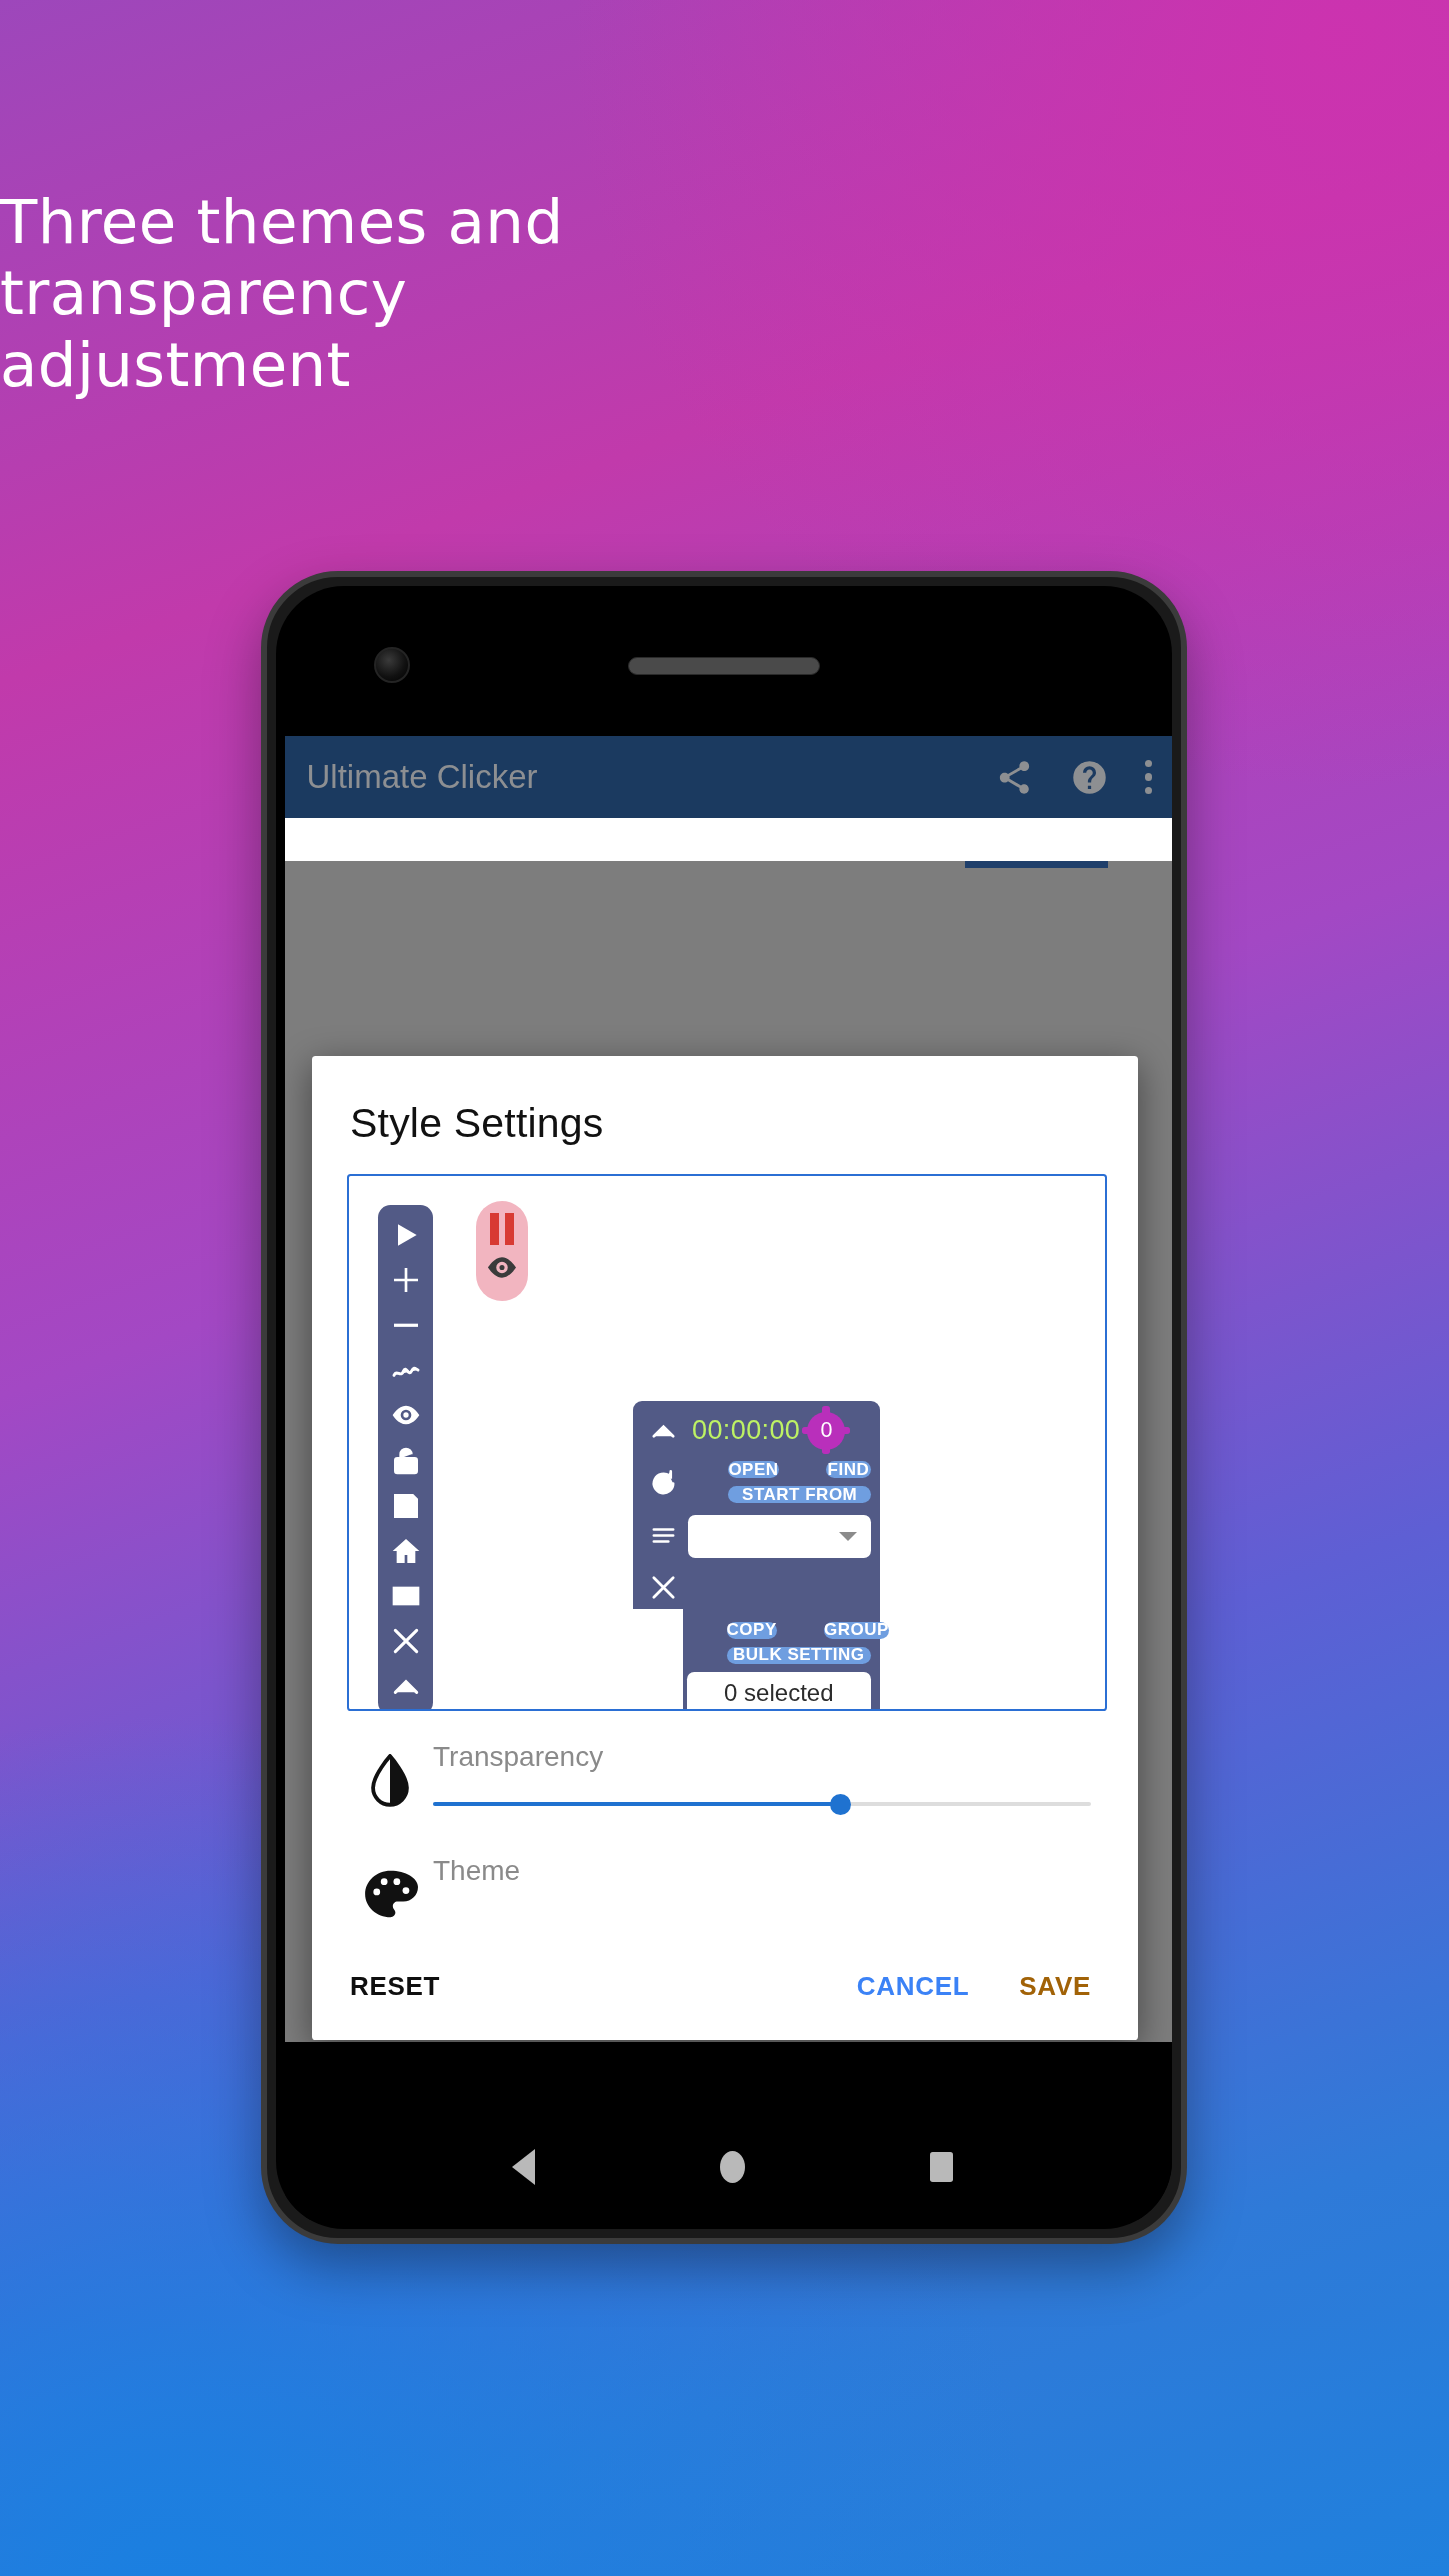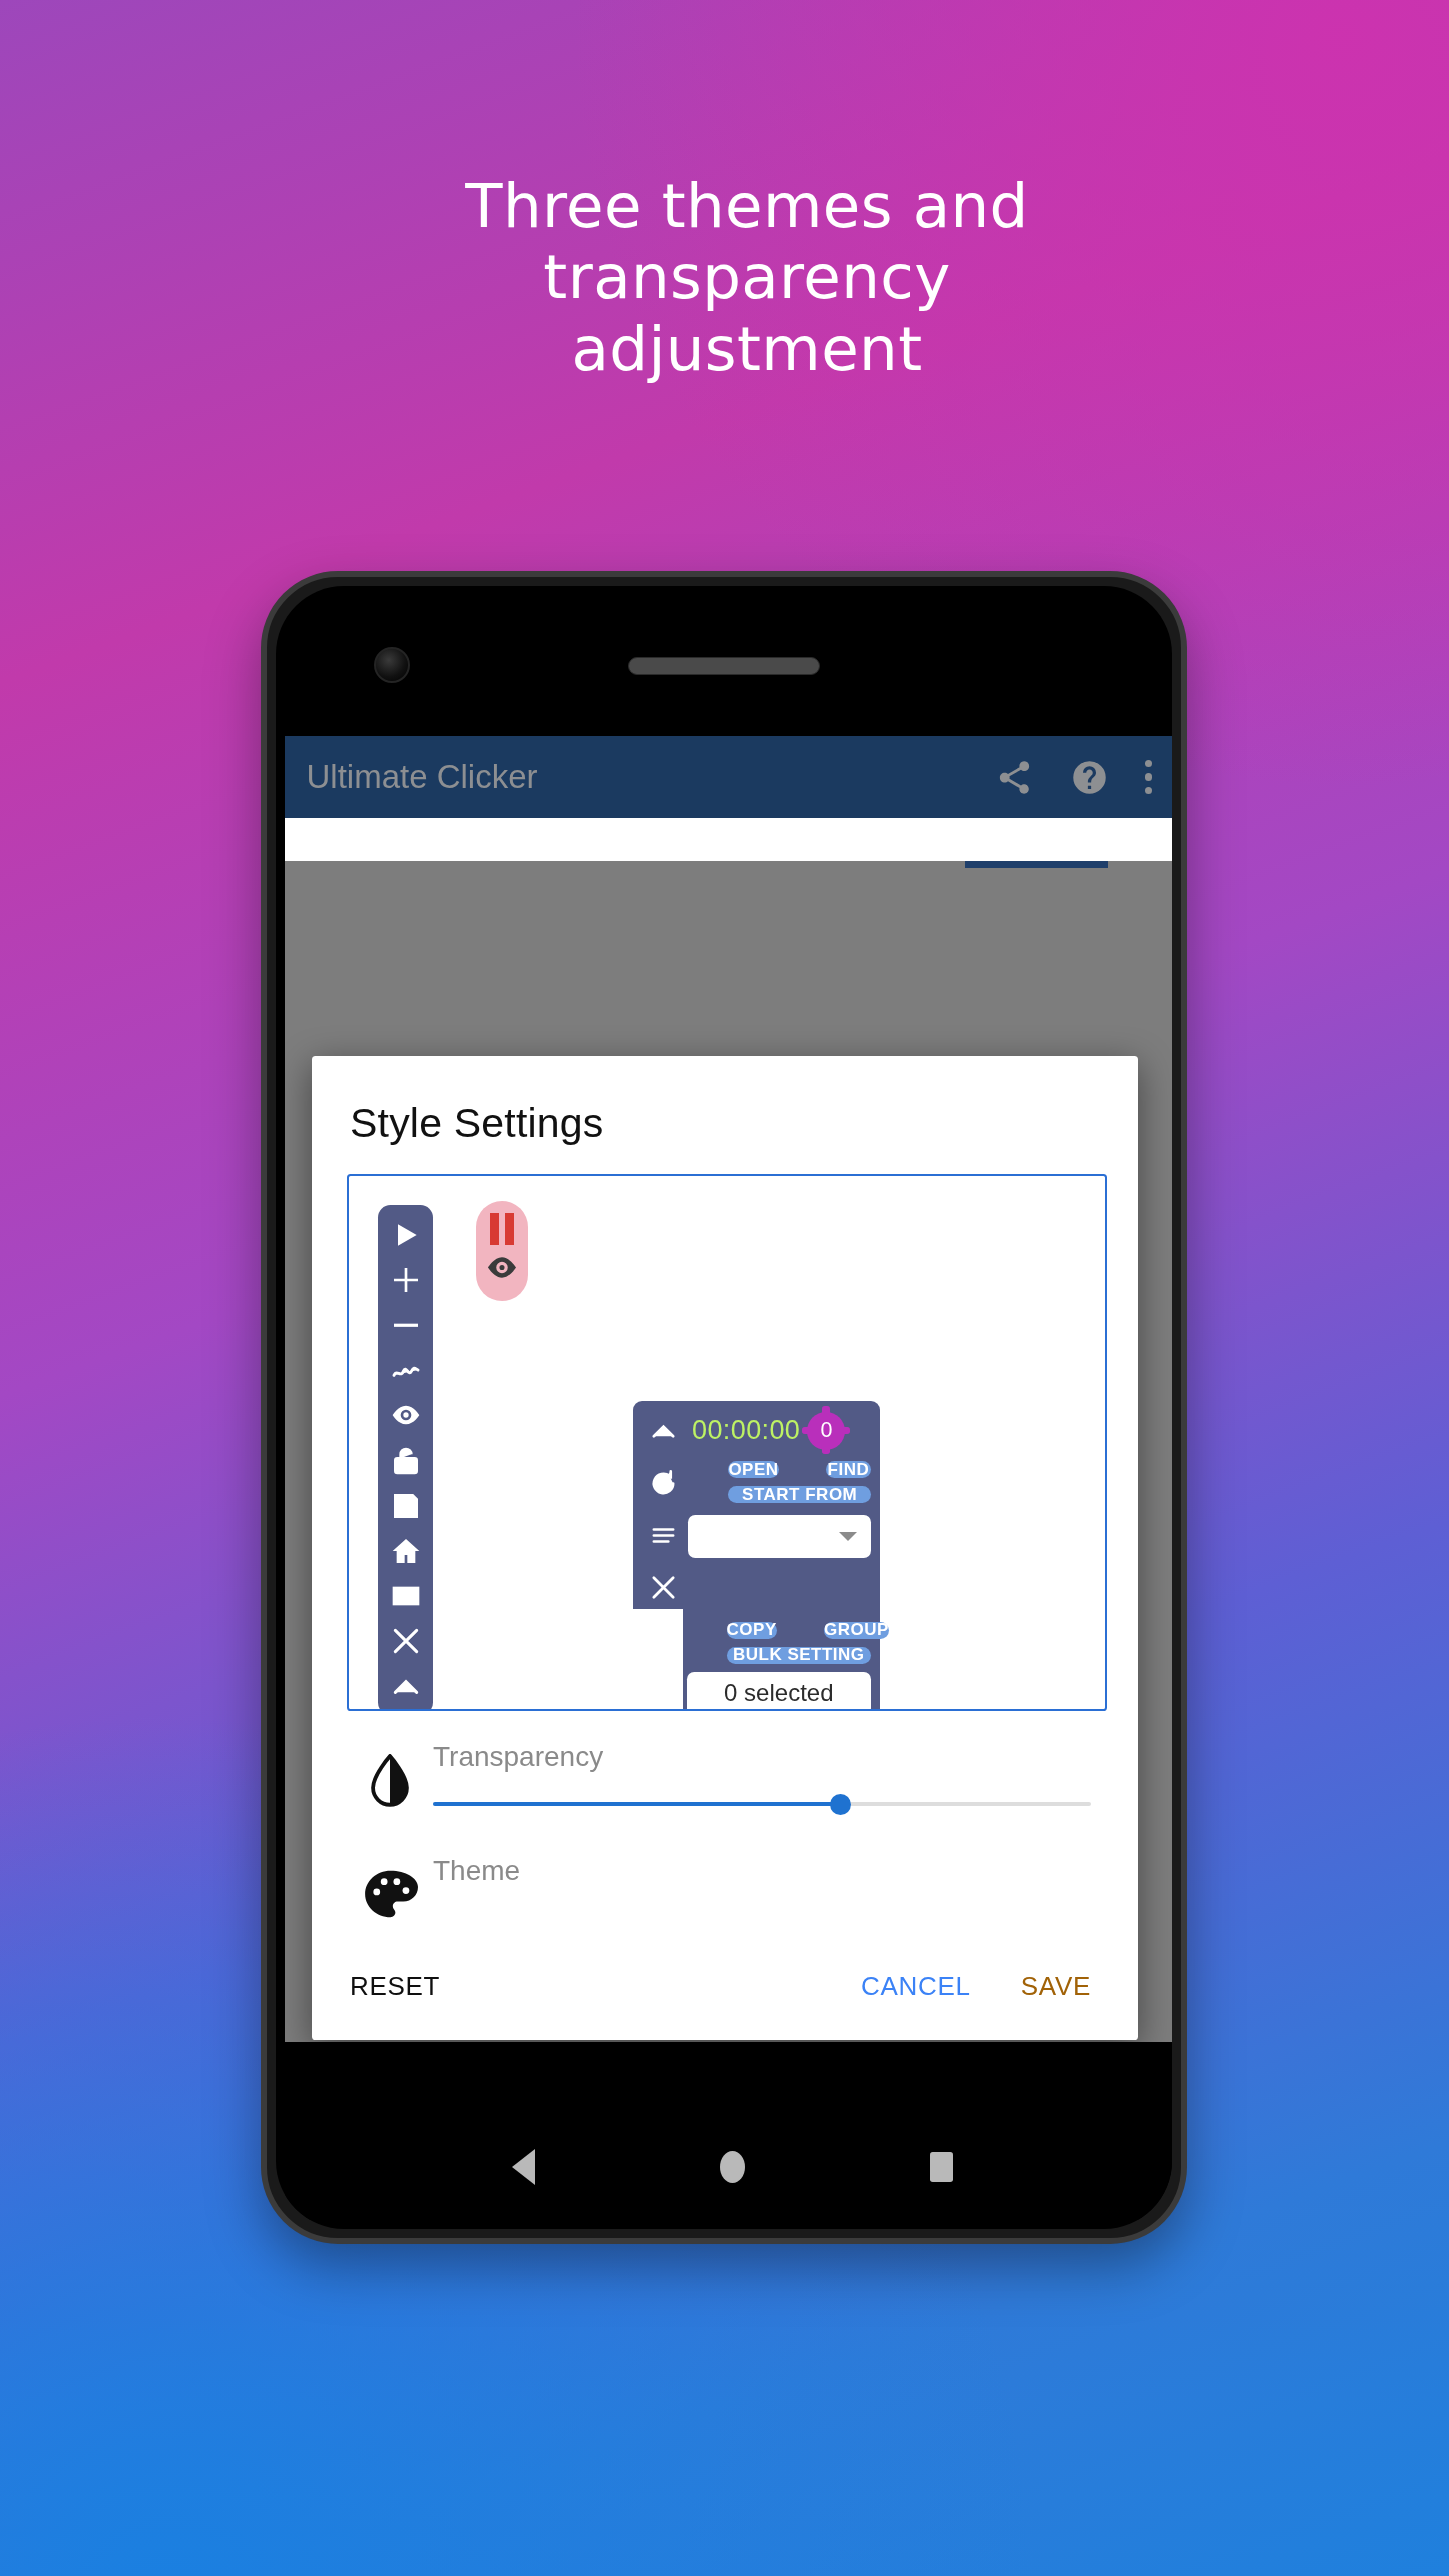--- a/index.html
+++ b/index.html
@@ -19,30 +19,29 @@
     background: radial-gradient(ellipse at 70% 20%, rgba(205,50,175,.95) 0%, rgba(205,50,175,0) 62%);
   }
   .bg-tint-b {
     bottom: -268px; left: -268px; width: 1431px; height: 1252px;
     background: radial-gradient(ellipse at 30% 80%, rgba(25,128,225,.95) 0%, rgba(25,128,225,0) 62%);
   }
 
   
   .headline {
     position: absolute;
-    left: 0; top: 170px; width: 100%;
-    text-align: center;
+    left: 0; top: 186px; width: 100%;
+    text-align: left;
     color: #ffffff;
     font-family: "DejaVu Sans", sans-serif;
     font-size: 61px;
     line-height: 1.17;
     font-weight: 400;
     letter-spacing: 0.4px;
     z-index: 3;
-    padding-left: 45px;
   }
   .headline div { white-space: nowrap; }
 
   
   .phone {
     position: absolute;
     left: 261px; top: 571px;
     width: 926px; height: 1673px;
     background: #1a1a1a;
     border-radius: 77px;
@@ -239,21 +238,21 @@
   .rdot { width: 27px; height: 27px; border-radius: 50%; border: 2.7px solid #5c5c5c; position:relative; }
   .rdot.on { border-color: #1f72d0; }
   .rdot.on:after { content:''; position:absolute; left: 4.5px; top: 4.5px; width: 12.5px; height: 12.5px; border-radius:50%; background:#1f72d0;}
   .rlabel { font-size: 29px; color:#1c1c1c; }
 
   .dlg-actions {
     display:flex; align-items:center;
     padding: 30px 39px 30px 30px;
     margin-top: 21.5px;
   }
-  .act { font-size: 26px; font-weight: 400; letter-spacing: 0.7px; }
+  .act { font-size: 26px; font-weight: 700; letter-spacing: 0.7px; }
   .act-reset { color:#0f0f0f; }
   .act-cancel { color:#3b82f6; margin-left:auto; margin-right: 50px;}
   .act-save { color:#a16207; }
 
   
   .navbar {
     position: absolute; left:9px; bottom: 9px; width: 894px; height: 107px;
     background:#000;
     display:flex; align-items:center; justify-content:space-around;
     padding: 0 134px;

